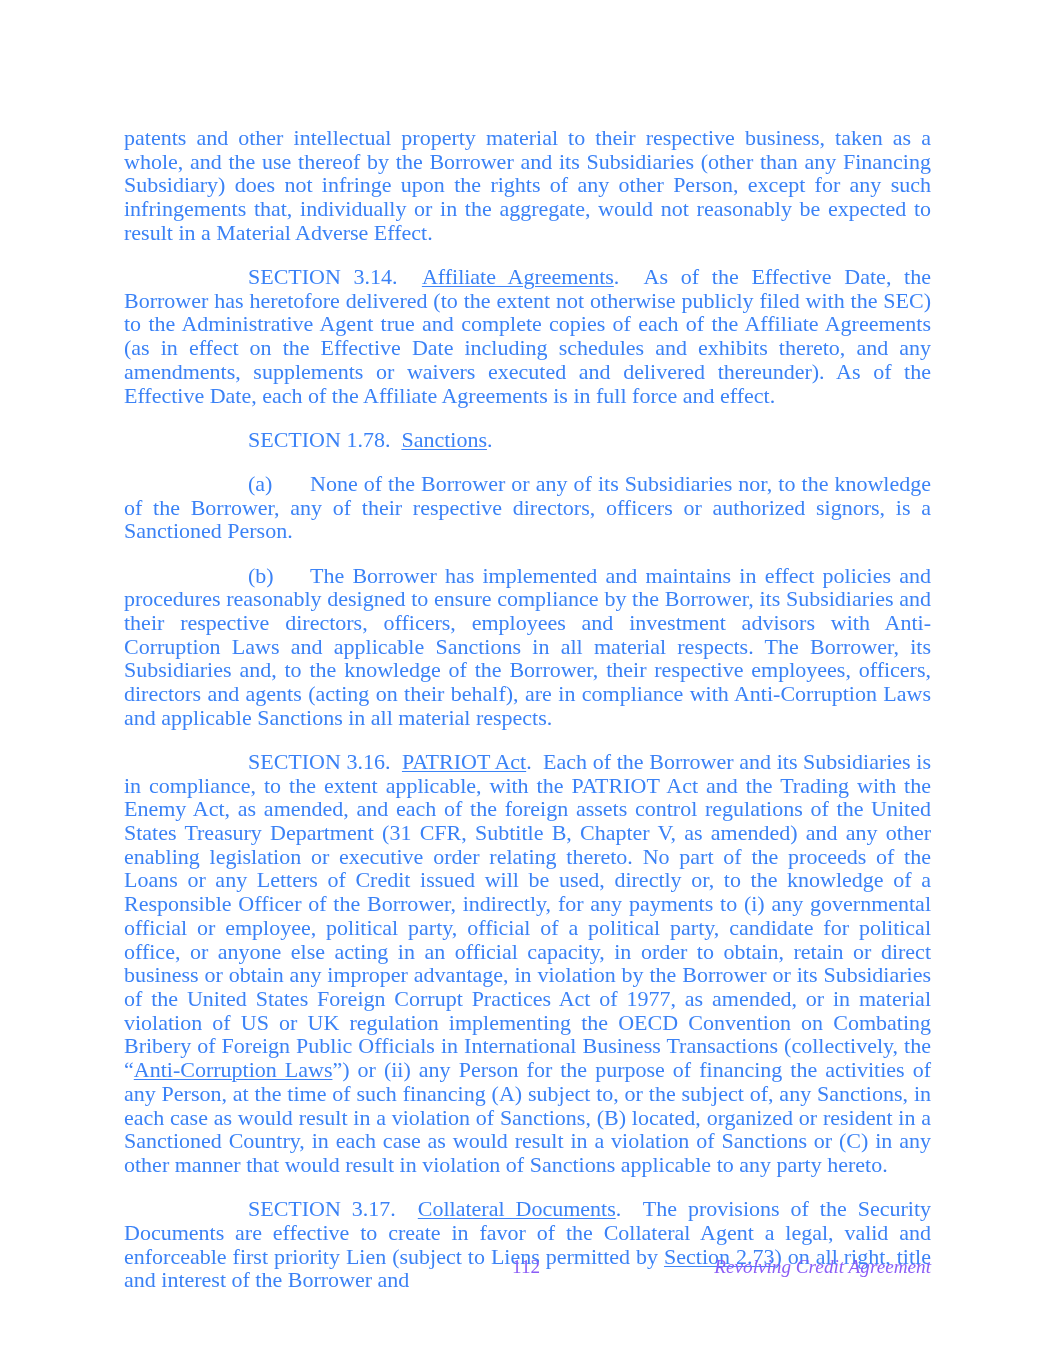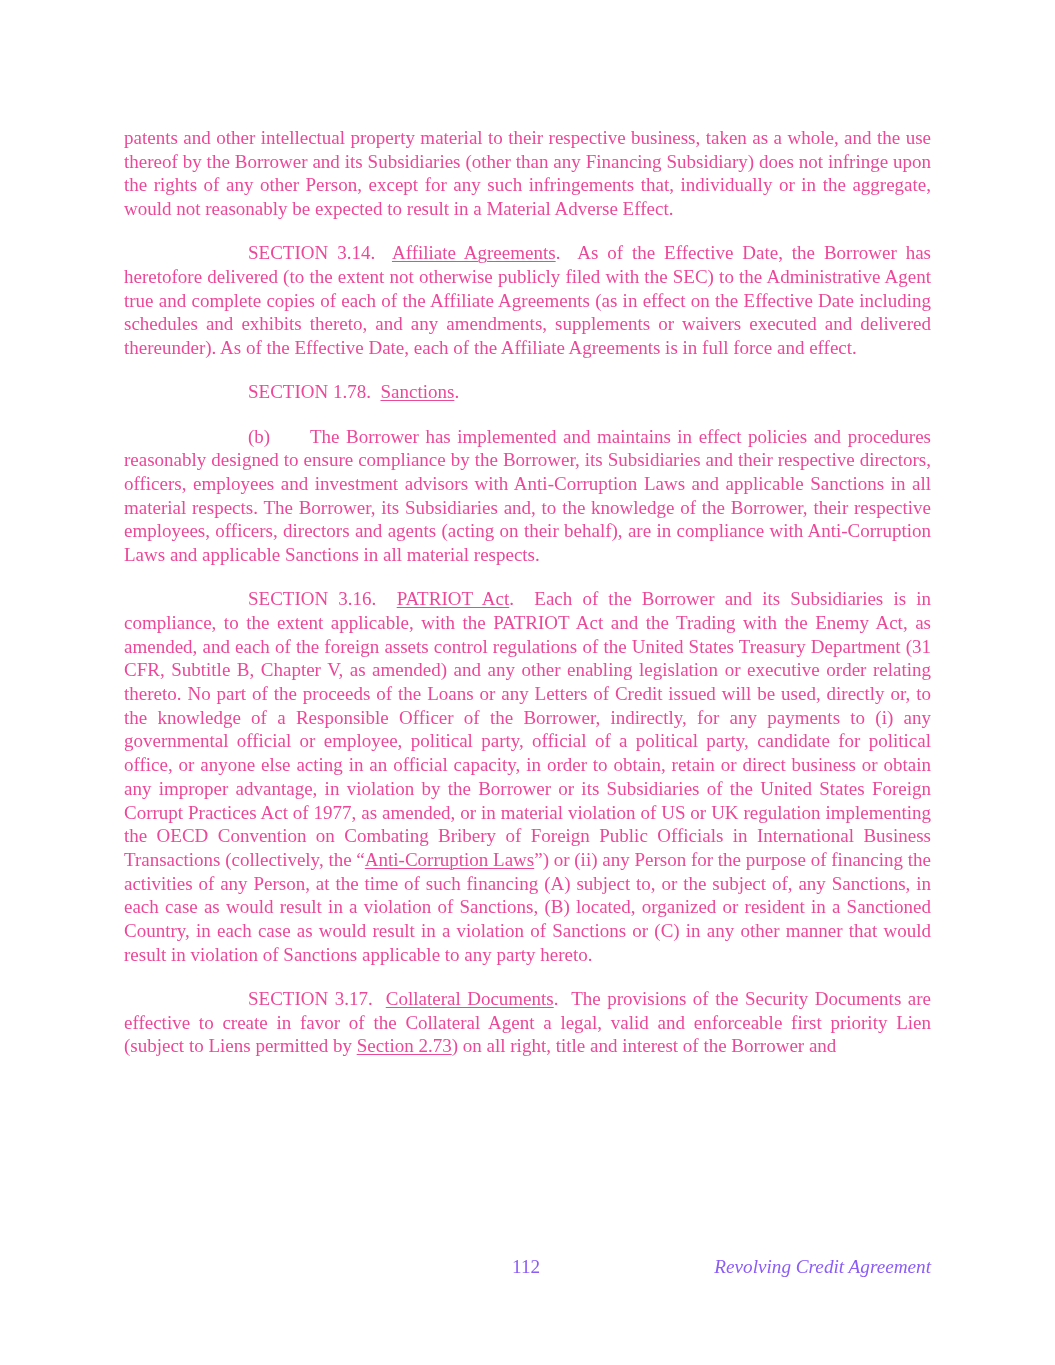--- a/index.html
+++ b/index.html
@@ -1,20 +1,20 @@
 <!DOCTYPE html>
 <html><head>
 <meta charset="utf-8">
 <style>
   html, body { margin: 0; padding: 0; background: #ffffff; }
   body { width: 1055px; height: 1365px; position: relative; overflow: hidden; }
   .page {
     position: absolute; left: 124px; top: 126px; width: 807px;
     font-family: "Liberation Serif", "DejaVu Serif", serif;
-    font-size: 19px; line-height: 23.7px; color: #ec4899;
+    font-size: 22px; line-height: 23.7px; color: #3b82f6;
   }
   p { margin: 0 0 20.5px 0; text-align: justify; text-align-last: left; }
   .indent { text-indent: 124px; }
   u { text-decoration: underline; text-underline-offset: 2px; text-decoration-thickness: 1px; }
   .sub-label { display: inline-block; width: 62px; text-indent: 0; }
   .footer {
     position: absolute; top: 1256px; left: 124px; width: 807px; height: 24px;
     font-family: "Liberation Serif", "DejaVu Serif", serif; font-size: 19.2px; color: #8b5cf6;
   }
   .page-number { position: absolute; left: 388px; top: 0; }
@@ -23,20 +23,21 @@
 </head>
 <body>
 
 <div class="page">
   <p>patents and other intellectual property material to their respective business, taken as a whole, and the use thereof by the Borrower and its Subsidiaries (other than any Financing Subsidiary) does not infringe upon the rights of any other Person, except for any such infringements that, individually or in the aggregate, would not reasonably be expected to result in a Material Adverse Effect.</p>
 
   <p class="indent"><span>SECTION 3.14.</span>&nbsp; <u>Affiliate Agreements</u>.&nbsp; <span>As of the Effective Date, the Borrower has heretofore delivered (to the extent not otherwise publicly filed with the SEC) to the Administrative Agent true and complete copies of each of the Affiliate Agreements (as in effect on the Effective Date including schedules and exhibits thereto, and any amendments, supplements or waivers executed and delivered thereunder). As of the Effective Date, each of the Affiliate Agreements is in full force and effect.</span></p>
 
   <p class="indent"><span>SECTION 1.78.</span>&nbsp; <u>Sanctions</u>.</p>
 
+  <p class="indent"><span class="sub-label">(a)</span><span>None of the Borrower or any of its Subsidiaries nor, to the knowledge of the Borrower, any of their respective directors, officers or authorized signors, is a Sanctioned Person.</span></p>
 
   <p class="indent"><span class="sub-label">(b)</span><span>The Borrower has implemented and maintains in effect policies and procedures reasonably designed to ensure compliance by the Borrower, its Subsidiaries and their respective directors, officers, employees and investment advisors with Anti-Corruption Laws and applicable Sanctions in all material respects.  The Borrower, its Subsidiaries and, to the knowledge of the Borrower, their respective employees, officers, directors and agents (acting on their behalf), are in compliance with Anti-Corruption Laws and applicable Sanctions in all material respects.</span></p>
 
   <p class="indent"><span>SECTION 3.16.</span>&nbsp; <u>PATRIOT Act</u>.&nbsp; <span>Each of the Borrower and its Subsidiaries is in compliance, to the extent applicable, with the PATRIOT Act and the Trading with the Enemy Act, as amended, and each of the foreign assets control regulations of the United States Treasury Department (31 CFR, Subtitle B, Chapter V, as amended) and any other enabling legislation or executive order relating thereto.  No part of the proceeds of the Loans or any Letters of Credit issued will be used, directly or, to the knowledge of a Responsible Officer of the Borrower, indirectly, for any payments to (i) any governmental official or employee, political party, official of a political party, candidate for political office, or anyone else acting in an official capacity, in order to obtain, retain or direct business or obtain any improper advantage, in violation by the Borrower or its Subsidiaries of the United States Foreign Corrupt Practices Act of 1977, as amended, or in material violation of US or UK regulation implementing the OECD Convention on Combating Bribery of Foreign Public Officials in International Business Transactions (collectively, the “</span><u>Anti-Corruption Laws</u><span>”) or (ii) any Person for the purpose of financing the activities of any Person, at the time of such financing (A) subject to, or the subject of, any Sanctions, in each case as would result in a violation of Sanctions, (B) located, organized or resident in a Sanctioned Country, in each case as would result in a violation of Sanctions or (C) in any other manner that would result in violation of Sanctions applicable to any party hereto.</span></p>
 
   <p class="indent"><span>SECTION 3.17.</span>&nbsp; <u>Collateral Documents</u>.&nbsp; <span>The provisions of the Security Documents are effective to create in favor of the Collateral Agent a legal, valid and enforceable first priority Lien (subject to Liens permitted by </span><u>Section 2.73</u><span>) on all right, title and interest of the Borrower and</span></p>
 </div>
 
 <div class="footer">
   <span class="page-number">112</span>

